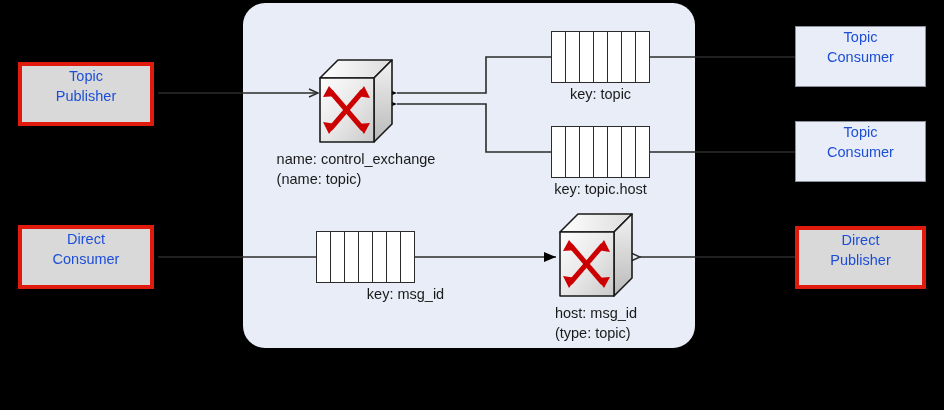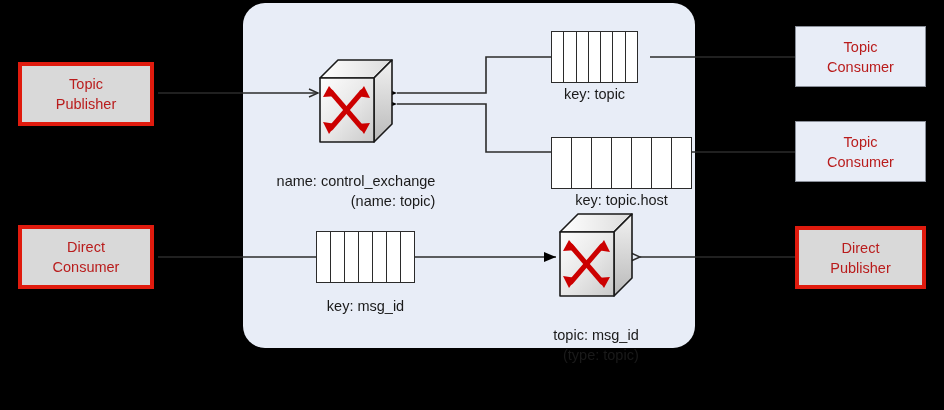--- a/index.html
+++ b/index.html
@@ -25,23 +25,22 @@
     background: #e8edf7;
     border-radius: 22px;
   }
   
   .node-box {
     position: absolute;
     box-sizing: border-box;
     display: flex;
     flex-direction: column;
     align-items: center;
-    justify-content: center;
     text-align: center;
-    color: #b91c1c;
+    color: #1d4ed8;
     font-size: 14.5px;
     line-height: 1.38;
   }
   .node-box .line {
     display: block;
     white-space: nowrap;
   }
   .endpoint-red {
     background: #d9d9d9;
     border: 4px solid #e01b0e;
@@ -77,26 +76,25 @@
     white-space: nowrap;
     font-size: 14.5px;
     color: #1a1a1a;
   }
   
   .exchange { position: absolute; }
   .exchange-label {
     position: absolute;
     left: 50%;
     transform: translateX(-50%);
-    text-align: right;
+    text-align: left;
     white-space: nowrap;
     font-size: 14.5px;
     line-height: 1.35;
     color: #1a1a1a;
-    margin-top: 22px;
   }
   .exchange-label .line { display: block; }
   
   #connectors {
     position: absolute;
     left: 0; top: 0;
     width: 944px;
     height: 410px;
     pointer-events: none;
   }
@@ -248,39 +246,39 @@
         <path d="M46,34 L15,70"></path>
       </g>
       <g fill="#cc0000">
         <polygon points="13,28 21,38 7,39"></polygon>
         <polygon points="48,28 54,40 41,38"></polygon>
         <polygon points="13,76 7,64 20,66"></polygon>
         <polygon points="48,76 41,66 54,65"></polygon>
       </g>
     </svg>
     <div class="exchange-label" style="top:92px;">
-      <span class="line">topic: msg_id</span>
+      <span class="line">host: msg_id</span>
       <span class="line">(type: topic)</span>
     </div>
   </div>
 
-  <div class="queue" style="left:551px; top:31px; width:87px; height:52px;">
+  <div class="queue" style="left:551px; top:31px; width:99px; height:52px;">
     <div class="qbox">
       <div class="qcell"></div>
       <div class="qcell"></div>
       <div class="qcell"></div>
       <div class="qcell"></div>
       <div class="qcell"></div>
       <div class="qcell"></div>
       <div class="qcell"></div>
     </div>
     <div class="queue-label" style="top:55px;">key: topic</div>
   </div>
 
-  <div class="queue" style="left:551px; top:137px; width:99px; height:52px;padding-left:42px;">
+  <div class="queue" style="left:551px; top:126px; width:99px; height:52px;">
     <div class="qbox">
       <div class="qcell"></div>
       <div class="qcell"></div>
       <div class="qcell"></div>
       <div class="qcell"></div>
       <div class="qcell"></div>
       <div class="qcell"></div>
       <div class="qcell"></div>
     </div>
     <div class="queue-label" style="top:55px;">key: topic.host</div>
@@ -289,16 +287,16 @@
   <div class="queue" style="left:316px; top:231px; width:99px; height:52px;">
     <div class="qbox">
       <div class="qcell"></div>
       <div class="qcell"></div>
       <div class="qcell"></div>
       <div class="qcell"></div>
       <div class="qcell"></div>
       <div class="qcell"></div>
       <div class="qcell"></div>
     </div>
-    <div class="queue-label" style="top:67px;">key: msg_id</div>
+    <div class="queue-label" style="top:55px;margin-left:40px;">key: msg_id</div>
   </div>
 
 </div>
 
 </body></html>

